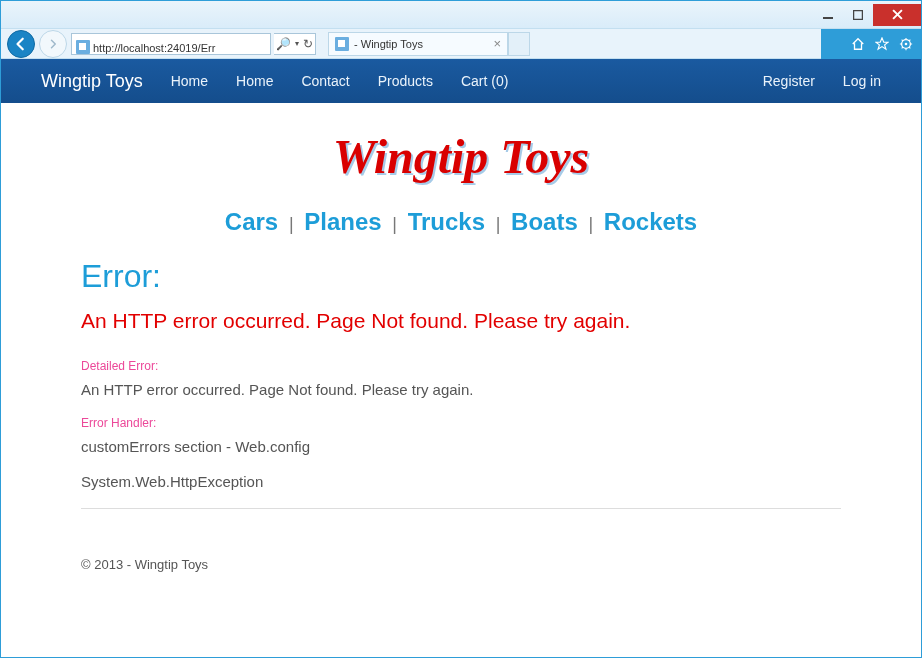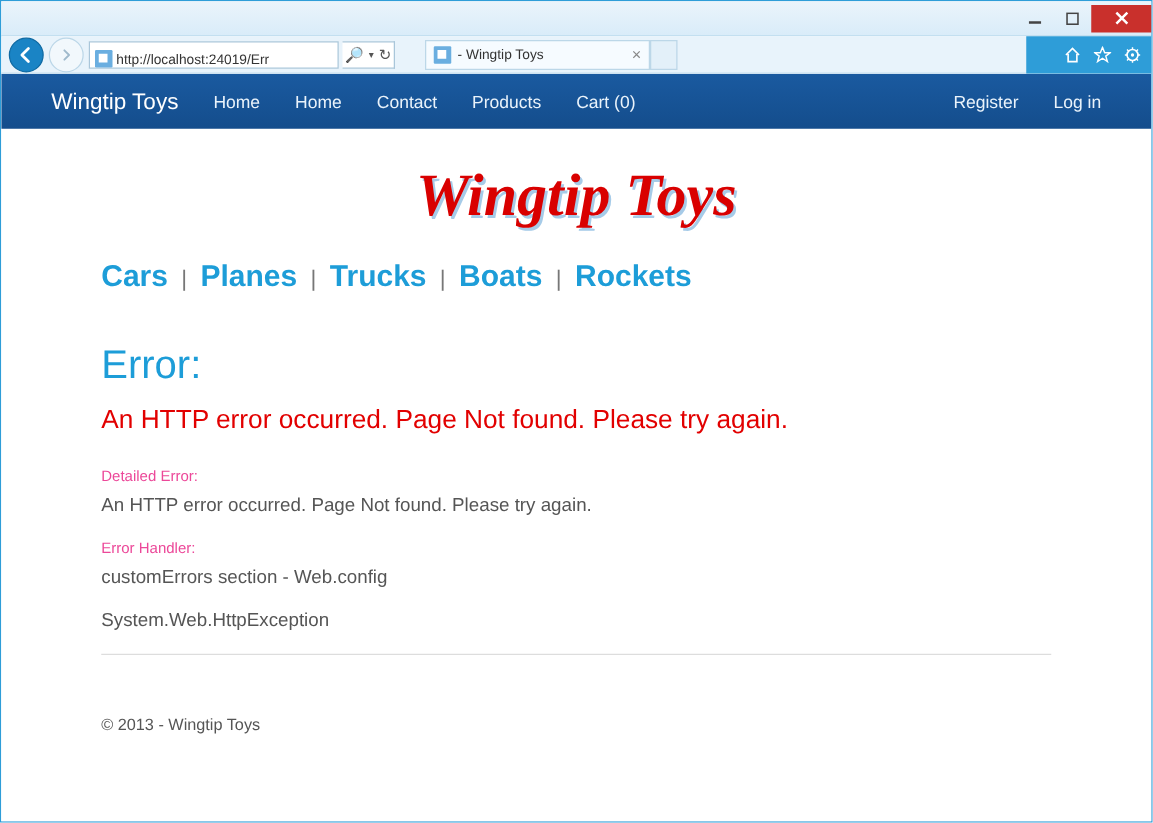--- a/index.html
+++ b/index.html
@@ -19,42 +19,42 @@
     .nav-btn { width: 28px; height: 28px; border-radius: 50%; display: flex; align-items: center; justify-content: center; }
     .nav-back { background: #1a84c5; border: 1px solid #0f6aa3; }
     .nav-back svg { width: 14px; height: 14px; }
     .nav-fwd { background: #f2f8fc; border: 1px solid #bcd7e8; }
     .nav-fwd svg { width: 12px; height: 12px; }
     .addrbar { flex: 0 0 200px; height: 22px; background: #fff; border: 1px solid #a9c6da; display: flex; align-items: flex-end; padding: 0 4px; font-size: 11px; color: #333; }
     .addrbar-icon { width: 14px; height: 14px; margin-right: 3px; background: #6aaee0; border-radius: 1px; position: relative; }
     .addrbar-icon::after { content: ""; position: absolute; inset: 3px 4px 4px 3px; background: #fff; }
     .addr-text { overflow: hidden; white-space: nowrap; text-overflow: ellipsis; flex: 1; }
     .search-refresh { font-size: 11px; color: #777; padding: 0 2px; display: flex; align-items: center; gap: 4px; margin-left: -1px; height: 22px; border: 1px solid #a9c6da; border-left: none; background: #fff; }
-    .tabstrip { display: flex; margin-left: 20px; }
+    .tabstrip { display: flex; margin-left: 8px; }
     .tab { display: flex; align-items: center; height: 24px; background: #f6fbff; border: 1px solid #bcd7e8; padding: 0 6px; font-size: 11px; color: #333; min-width: 180px; gap: 5px; }
     .tab-icon { width: 14px; height: 14px; background: #6aaee0; border-radius: 1px; position: relative; }
     .tab-icon::after { content: ""; position: absolute; inset: 3px 4px 4px 3px; background: #fff; }
     .tab-close { margin-left: auto; color: #888; font-size: 13px; }
     .tab-new { width: 22px; min-width: 22px; justify-content: center; background: #e3f0f9; }
     .ie-right-wrap { background: #2e9dd8; height: 30px; position: absolute; right: 0; top: 28px; width: 100px; display: flex; align-items: center; justify-content: flex-end; padding-right: 8px; gap: 10px; }
     
     
     .page { position: absolute; top: 58px; bottom: 0; left: 0; right: 0; overflow: auto; background: #fff; }
     
     .navbar { background: linear-gradient(#1a5aa0, #144d8c); height: 44px; display: flex; align-items: center; padding: 0 24px; color: #fff; gap: 28px; }
     .navbar-inner { width: 840px; margin: 0 auto; display: flex; align-items: center; gap: 28px; }
     .brand { font-weight: 400; font-size: 18px; color: #fff; }
     .nav-link { color: #eaf3fb; font-size: 14px; text-decoration: none; }
     .nav-spacer { flex: 1; }
     
     .content { width: 760px; margin: 0 auto; padding: 10px 0 20px; }
     
     .logo { font-family: "Brush Script MT", "Segoe Script", cursive; font-size: 48px; font-weight: bold; font-style: italic; color: #d90000; text-align: center; margin: 16px 0 24px; text-shadow: 2px 2px 0 #a6cbe8; }
     
-    .categories { margin-bottom: 37px; font-size: 24px; font-weight: 600; }
+    .categories { text-align: center; margin-bottom: 22px; font-size: 24px; font-weight: 600; }
     .cat-link { color: #1d9dd8; text-decoration: none; }
     .cat-sep { color: #777; font-weight: 400; font-size: 18px; padding: 0 4px; }
     
     h2.error-title { color: #1d9dd8; font-size: 32px; font-weight: 400; margin-bottom: 14px; }
     .error-msg { color: #e20000; font-size: 21px; margin-bottom: 26px; }
     
     .section-label { color: #ec4899; font-size: 12px; margin-bottom: 8px; }
     .section-text { color: #555; font-size: 15px; margin-bottom: 18px; }
     
     hr.footer-rule { border: none; border-top: 1px solid #ddd; margin: 18px 0 12px; }

